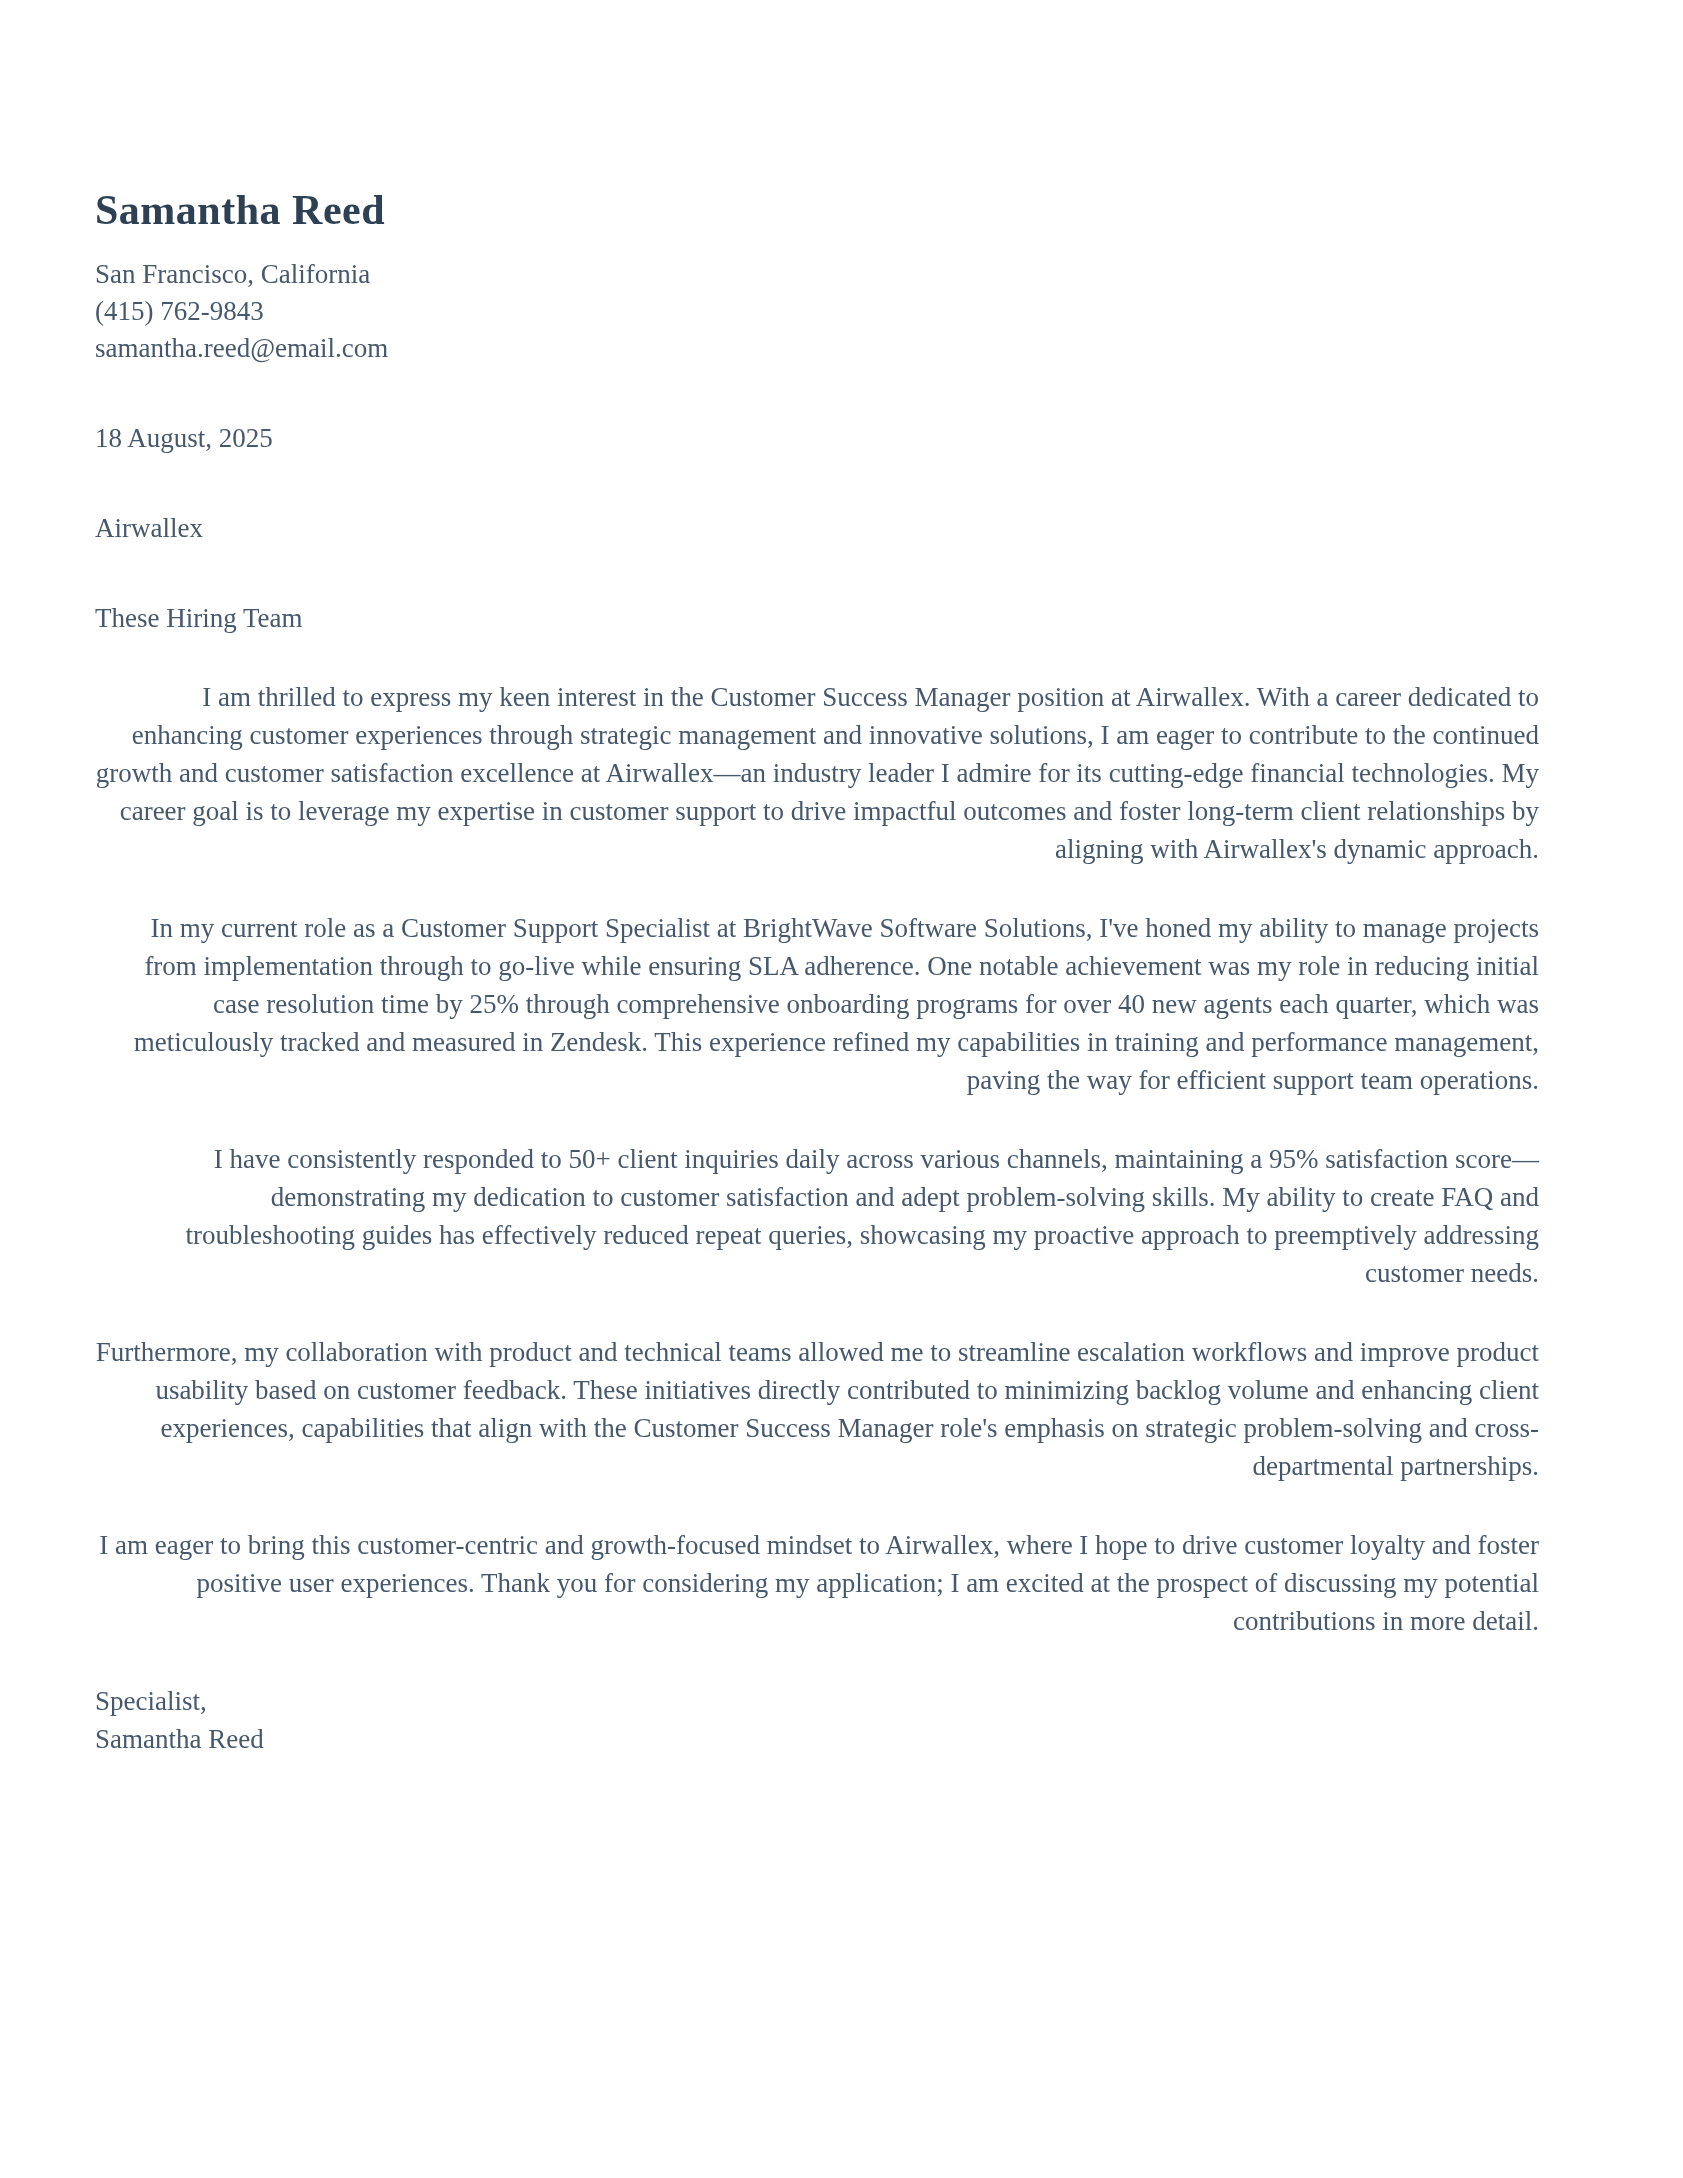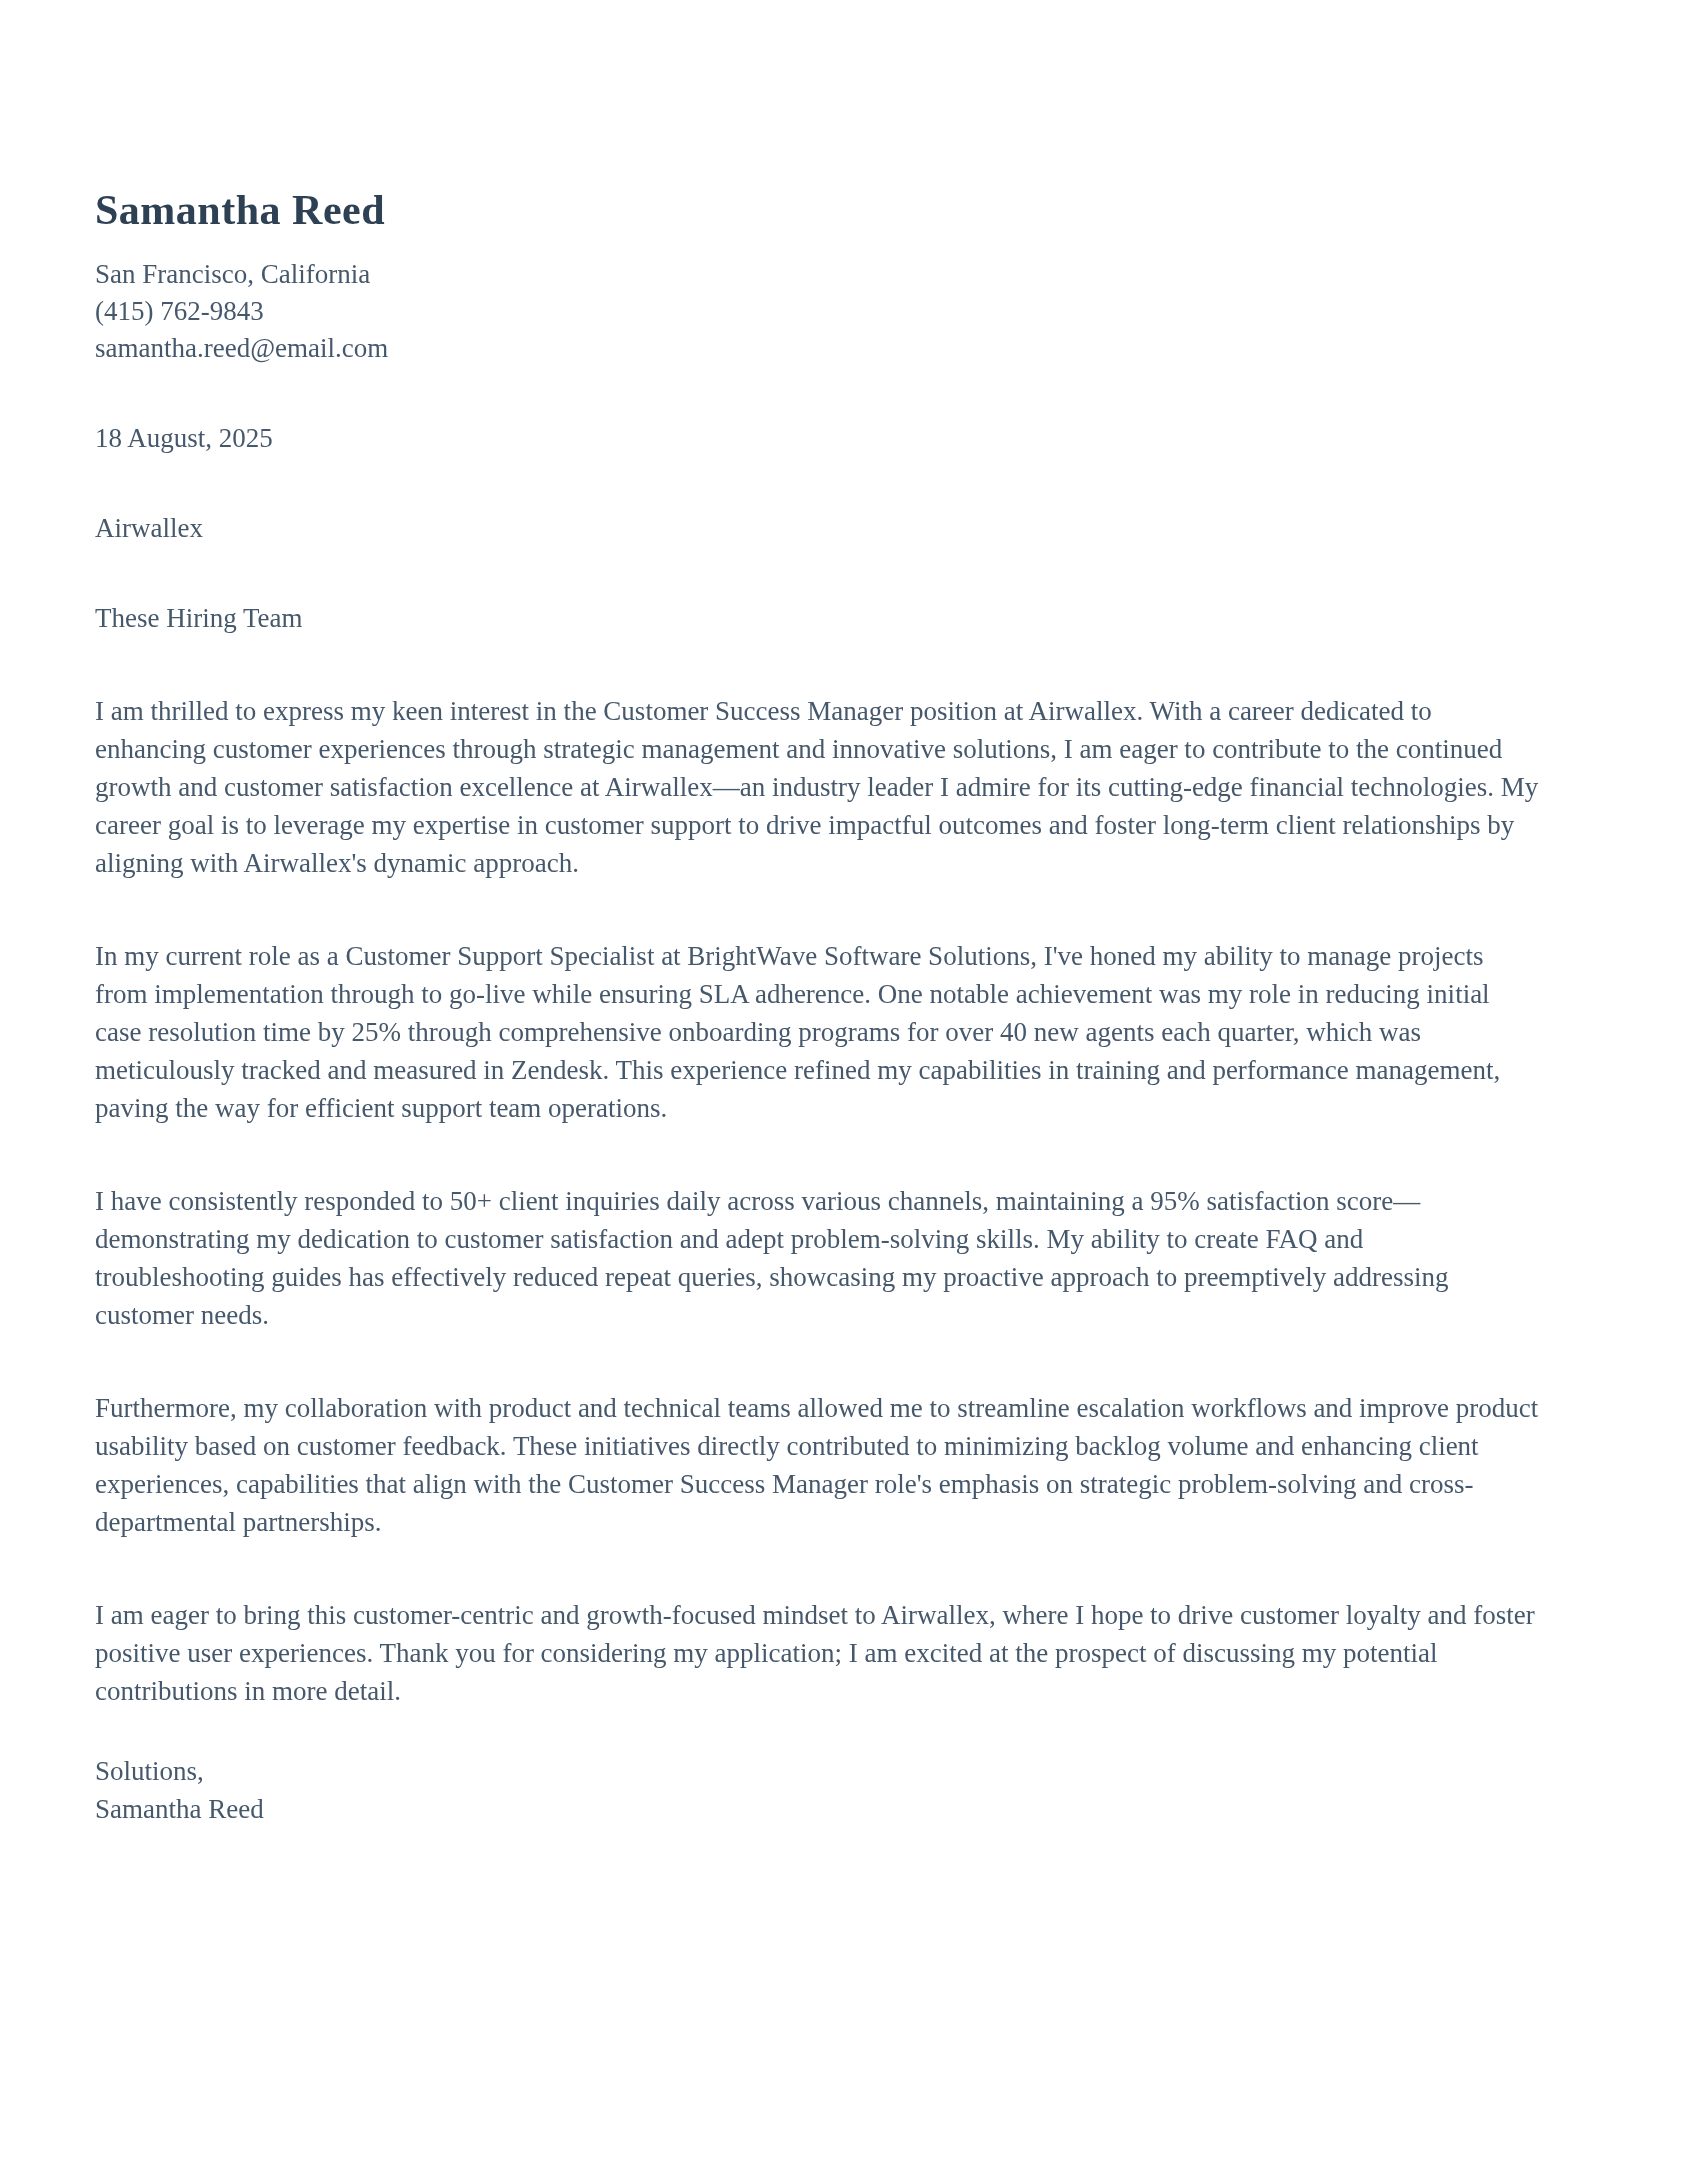--- a/index.html
+++ b/index.html
@@ -31,23 +31,23 @@
   }
   .date-line, .recipient-line, .salutation-line {
     font-size: 27px;
     line-height: 38px;
     margin-top: 52px;
     color: #46586c;
   }
   .body-paragraph {
     font-size: 27px;
     line-height: 38px;
-    margin: 55px 0 0 0;
+    margin: 41px 0 0 0;
     color: #46586c;
-    text-align: left;
+    text-align: right;
   }
   .closing {
     margin-top: 42px;
   }
   .closing-line {
     font-size: 27px;
     line-height: 38px;
     color: #46586c;
   }
 </style>
@@ -71,18 +71,18 @@
 
   <main>
     <p class="body-paragraph">I am thrilled to express my keen interest in the Customer Success Manager position at Airwallex. With a career dedicated to enhancing customer experiences through strategic management and innovative solutions, I am eager to contribute to the continued growth and customer satisfaction excellence at Airwallex—an industry leader I admire for its cutting-edge financial technologies. My career goal is to leverage my expertise in customer support to drive impactful outcomes and foster long-term client relationships by aligning with Airwallex's dynamic approach.</p>
     <p class="body-paragraph">In my current role as a Customer Support Specialist at BrightWave Software Solutions, I've honed my ability to manage projects from implementation through to go-live while ensuring SLA adherence. One notable achievement was my role in reducing initial case resolution time by 25% through comprehensive onboarding programs for over 40 new agents each quarter, which was meticulously tracked and measured in Zendesk. This experience refined my capabilities in training and performance management, paving the way for efficient support team operations.</p>
     <p class="body-paragraph">I have consistently responded to 50+ client inquiries daily across various channels, maintaining a 95% satisfaction score—demonstrating my dedication to customer satisfaction and adept problem-solving skills. My ability to create FAQ and troubleshooting guides has effectively reduced repeat queries, showcasing my proactive approach to preemptively addressing customer needs.</p>
     <p class="body-paragraph">Furthermore, my collaboration with product and technical teams allowed me to streamline escalation workflows and improve product usability based on customer feedback. These initiatives directly contributed to minimizing backlog volume and enhancing client experiences, capabilities that align with the Customer Success Manager role's emphasis on strategic problem-solving and cross-departmental partnerships.</p>
     <p class="body-paragraph">I am eager to bring this customer-centric and growth-focused mindset to Airwallex, where I hope to drive customer loyalty and foster positive user experiences. Thank you for considering my application; I am excited at the prospect of discussing my potential contributions in more detail.</p>
   </main>
 
   <footer class="closing">
-    <div class="closing-line">Solutions,</div>
+    <div class="closing-line">Specialist,</div>
     <div class="closing-line">Samantha Reed</div>
   </footer>
 
 </div>
 
 
 </body></html>

